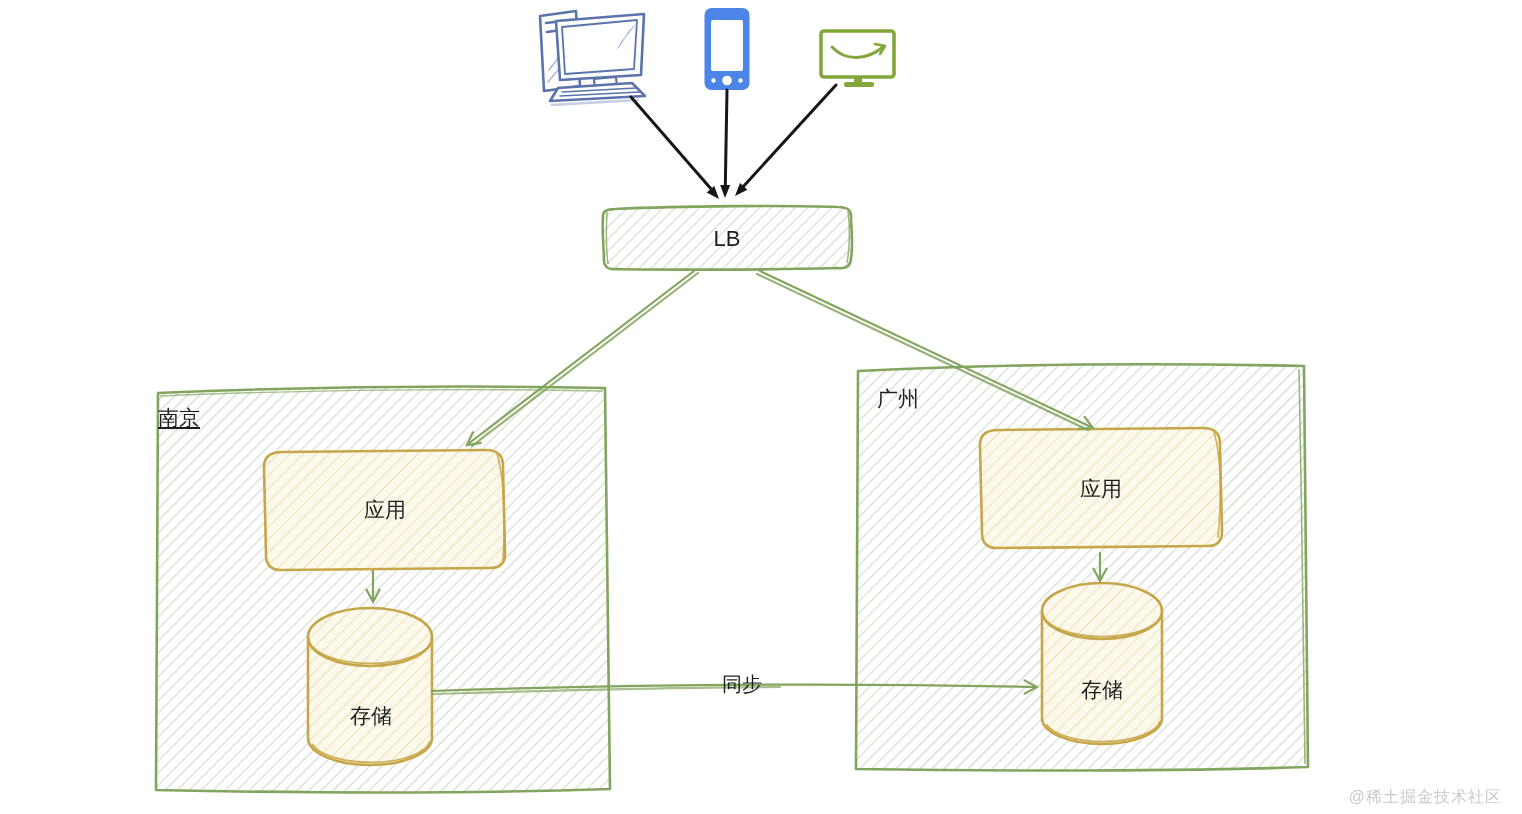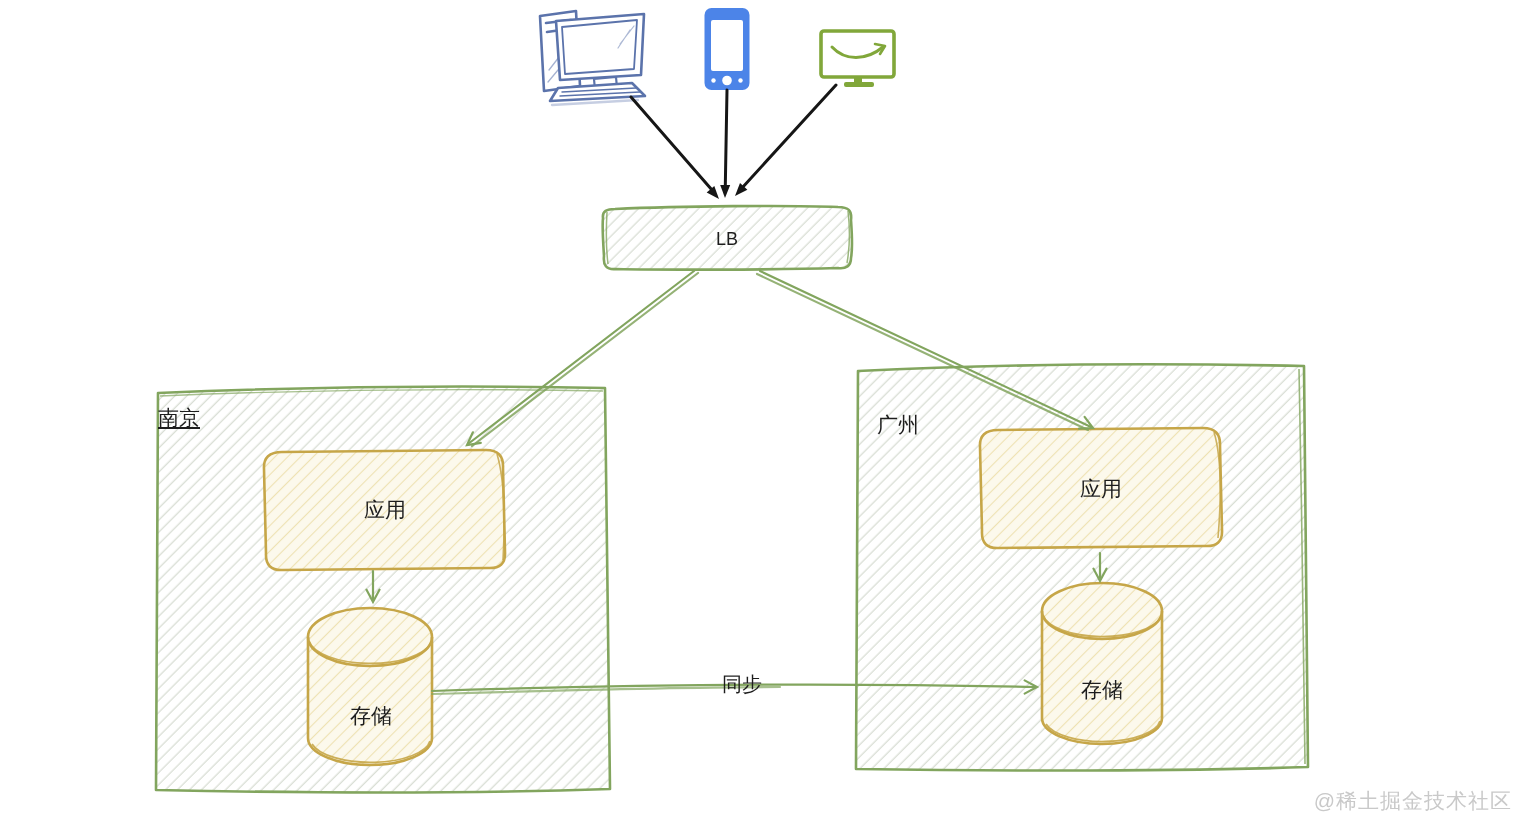--- a/index.html
+++ b/index.html
@@ -13,26 +13,26 @@
   .canvas svg{position:absolute;left:0;top:0;}
   .lbl{
     position:absolute;
     color:#1d1d1d;
     white-space:nowrap;
     font-family:"Liberation Sans","DejaVu Sans",sans-serif;
   }
   .lbl.center{transform:translate(-50%,-50%);}
   .lbl.region{font-size:21px;}
   .lbl.node{font-size:21px;font-family:Liberation Serif, serif;}
-  .lbl.lb{font-size:18px;}
+  .lbl.lb{font-size:22px;}
   .lbl.edge{font-size:20px;}
   .watermark{
     position:absolute;
-    right:10px;top:787px;
-    font-size:21px;
+    right:20px;top:787px;
+    font-size:16px;
     color:#c9c9c9;
     letter-spacing:1px;
   }
 </style>
 </head>
 <body>
 
 <div class="canvas">
 
   <svg width="1522" height="814" viewBox="0 0 1522 814">
@@ -156,21 +156,21 @@
     <g>
       <path d="M836,85 L742,188" stroke="#161616" stroke-width="3" stroke-linecap="round" fill="none"></path>
       <polygon points="735,196 740,183 747.4,189.8" fill="#161616"></polygon>
     </g>
   </svg>
 
   <div class="lbl lb center" style="left:727px;top:239px;">LB</div>
 
   <div class="lbl region" style="left:158px;top:404px;text-decoration:underline;">南京</div>
 
-  <div class="lbl region" style="left:877px;top:385px;margin-top:26px;">广州</div>
+  <div class="lbl region" style="left:877px;top:385px;">广州</div>
 
   <div class="lbl node center" style="left:385px;top:510px;">应用</div>
 
   <div class="lbl node center" style="left:1101px;top:489px;">应用</div>
 
   <div class="lbl node center" style="left:371px;top:716px;">存储</div>
 
   <div class="lbl node center" style="left:1102px;top:690px;">存储</div>
 
   <div class="lbl edge center" style="left:742px;top:684px;">同步</div>

